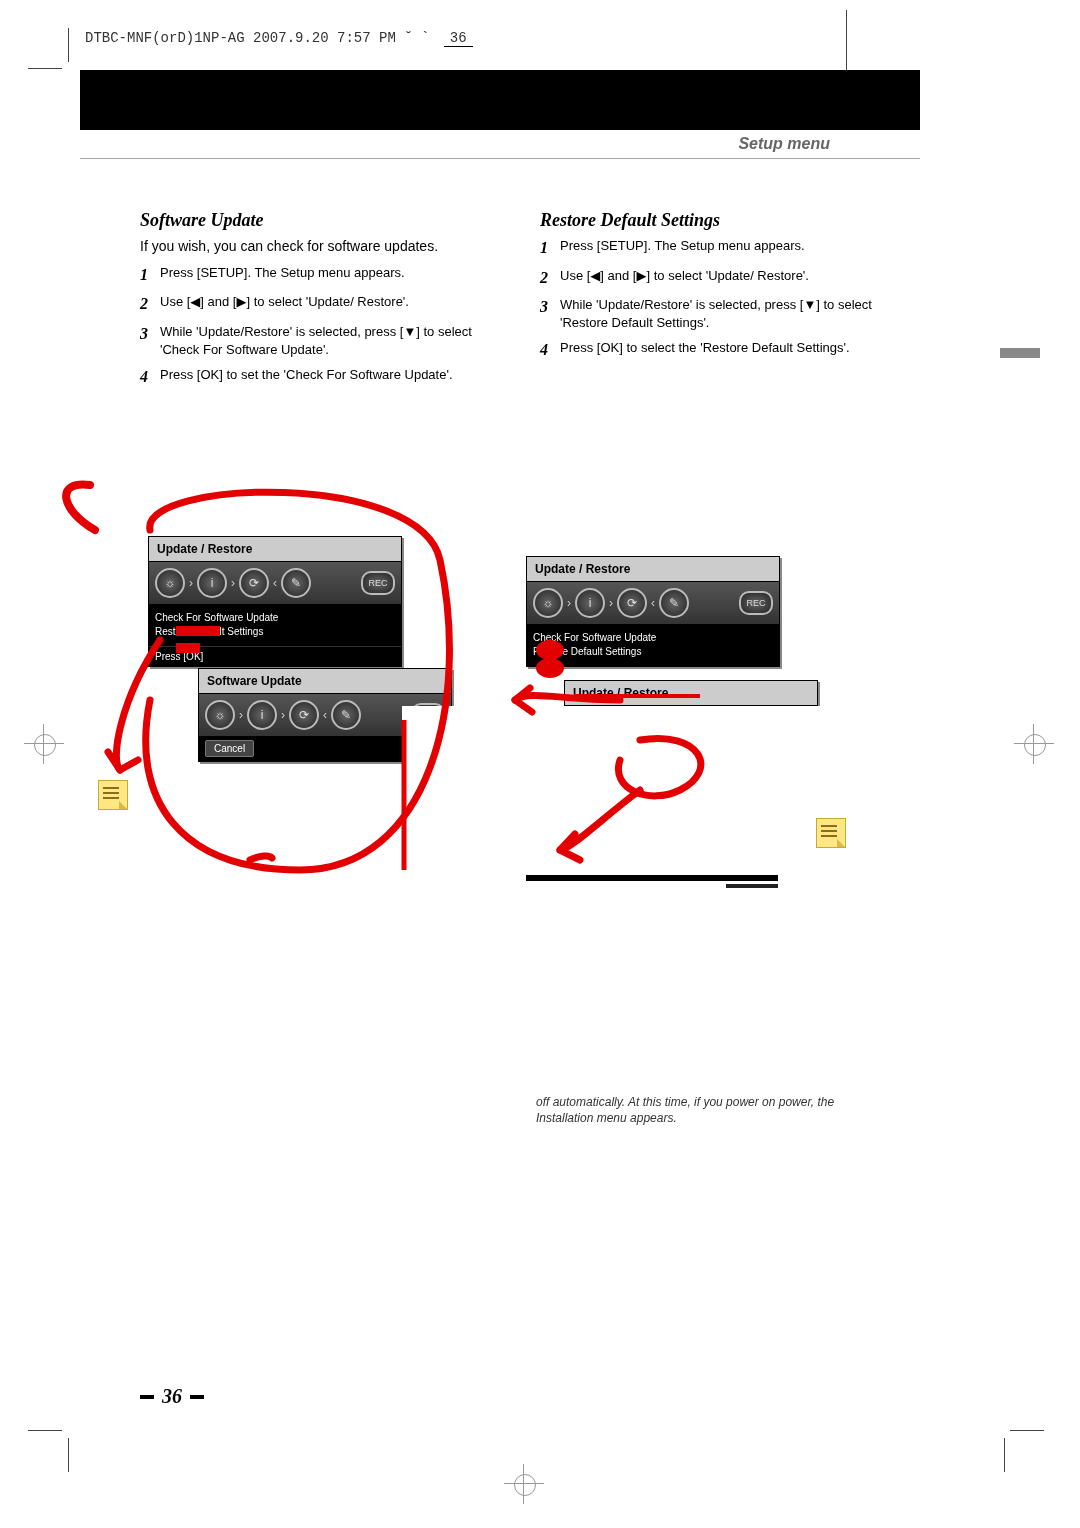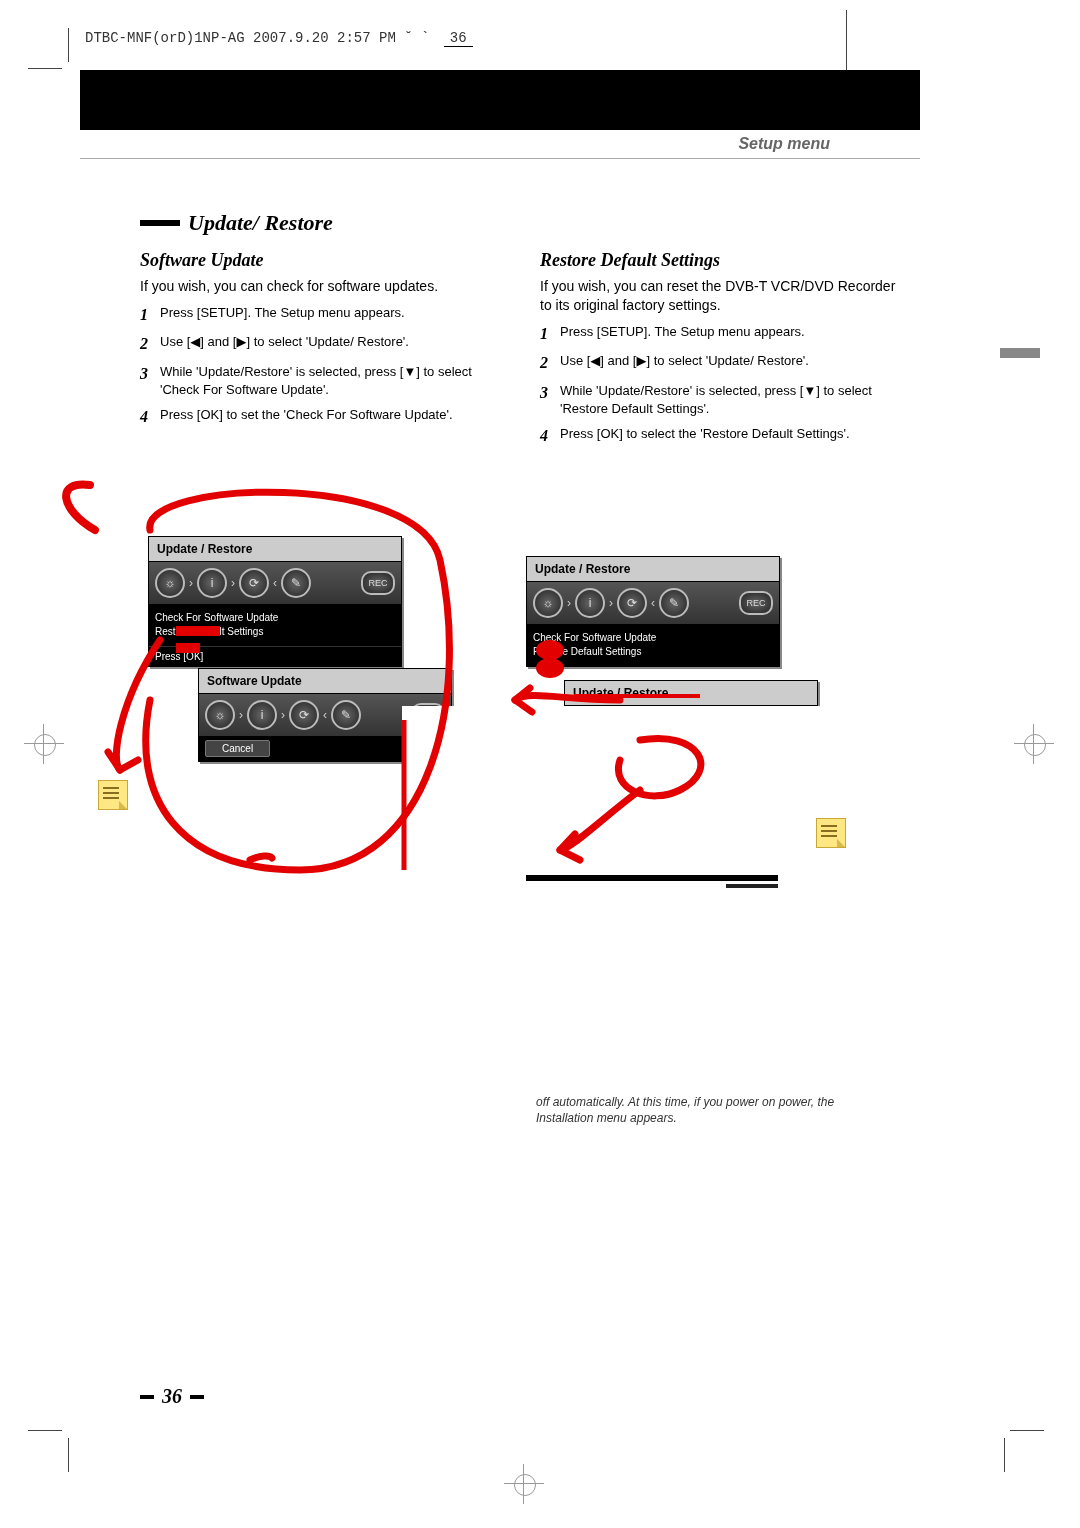--- a/index.html
+++ b/index.html
@@ -230,21 +230,21 @@
   .osd .btnrow {
     background: #000;
     padding: 4px 6px;
     display:flex;
     justify-content:flex-start;
   }
   .osd .btnrow .btn {
     background: #444;
     color: #fff;
     font-size: 10px;
-    padding: 2px 16px;
+    padding: 2px 8px;
     border: 1px solid #777;
     border-radius: 2px;
   }
   
   .scribble {
     position: absolute;
     pointer-events: none;
   }
   .sticky {
     position: absolute;
@@ -322,35 +322,31 @@
     <div class="vline"></div>
 </div>
 <div class="cropmark" style="left:28px;top:1430px;width:34px;height:1px;"></div>
 <div class="cropmark" style="left:68px;top:1438px;width:1px;height:34px;"></div>
 <div class="cropmark" style="left:1010px;top:1430px;width:34px;height:1px;"></div>
 <div class="cropmark" style="left:1004px;top:1438px;width:1px;height:34px;"></div>
 
 <div class="cropmark" style="left:846px;top:10px;width:1px;height:60px;"></div>
 
 <div class="header-strip">
-  <span>DTBC-MNF(orD)1NP-AG  2007.9.20 2:57 PM  ˘ ` </span>
+  <span>DTBC-MNF(orD)1NP-AG  2007.9.20 7:57 PM  ˘ ` </span>
   <span class="header-page-box">36</span>
 </div>
 
 <div class="black-band"></div>
 
 <div class="setup-menu-label">Setup menu</div>
 <div class="setup-menu-rule"></div>
 <div class="side-accent"></div>
 
 <div class="content">
-  <div class="section-title">
-    <span class="bar"></span>
-    <span>Update/ Restore</span>
-  </div>
   <div class="two-col">
 
     <div class="col">
       <div class="subhead">Software Update</div>
       <div class="intro">If you wish, you can check for software updates.</div>
       <ol class="steps">
         <li>
             <span class="num">1</span>
             <span>Press [SETUP]. The Setup menu appears.</span>
           </li>
@@ -364,21 +360,20 @@
           </li>
         <li>
             <span class="num">4</span>
             <span>Press [OK] to set the 'Check For Software Update'.</span>
           </li>
       </ol>
     </div>
 
     <div class="col">
       <div class="subhead">Restore Default Settings</div>
-      <div class="intro">If you wish, you can reset the DVB-T VCR/DVD Recorder to its original factory settings.</div>
       <ol class="steps">
         <li>
             <span class="num">1</span>
             <span>Press [SETUP]. The Setup menu appears.</span>
           </li>
         <li>
             <span class="num">2</span>
             <span>Use [◀] and [▶] to select 'Update/ Restore'.</span>
           </li>
         <li>

